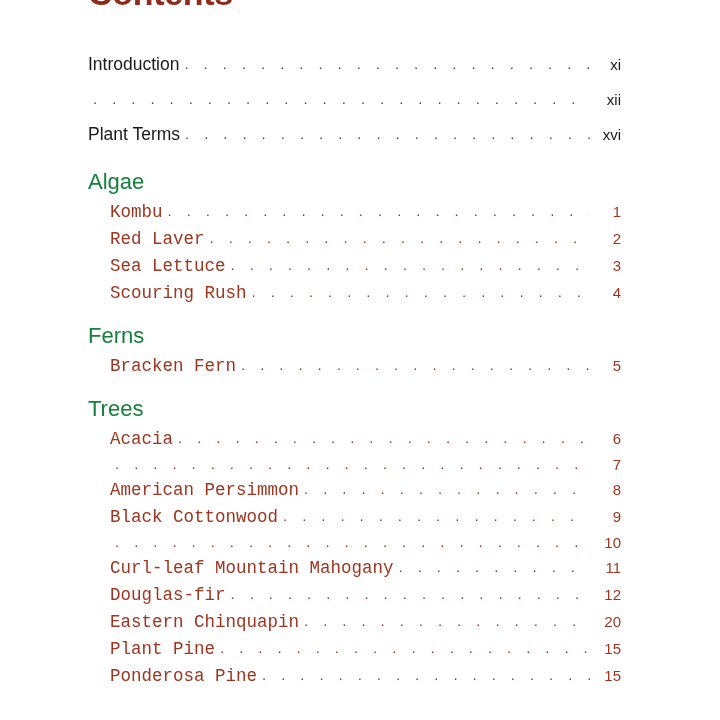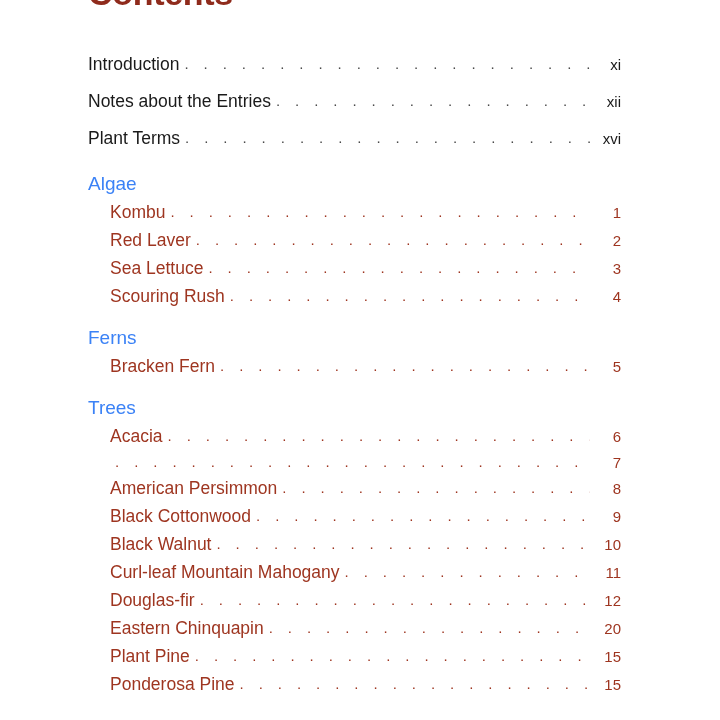--- a/index.html
+++ b/index.html
@@ -57,56 +57,55 @@
     letter-spacing: 5.4px;
     position: relative;
     top: -1px;
   }
   .pagenum {
     flex: 0 0 auto;
     text-align: right;
     font-size: 15px;
   }
   .group-head {
-    font-size: 19px;
-    color: #3b82f6;
+    font-size: 22px;
+    color: #15803d;
     margin-top: 20px;
     margin-bottom: 7px;
   }
   .group-head.first { margin-top: 24px; }
   .item {
     display: flex;
     align-items: baseline;
     font-size: 17.5px;
     color: #9e3520;
     margin-left: 22px;
     margin-bottom: 7px;
     white-space: nowrap;
   }
-  .item .label { flex: 0 0 auto; }
+  .item .label { flex: 0 0 auto; font-family: Liberation Mono, monospace; }
   .item .leader { color: #9e3520; }
   .item .pagenum { color: #9e3520; min-width: 26px; }
   .front-entry .pagenum { min-width: 26px; }
 </style>
 </head>
 <body>
 
 <div class="page">
 
   <h1 class="toc-title">Contents</h1>
 
   <div class="entries">
 
     <div class="front-entry">
       <span class="label">Introduction</span>
       <span class="leader">. . . . . . . . . . . . . . . . . . . . . . . . . . . . . . . . . . . . . . . . . . . . . . . . . . . . . . . . . . . . . . . . . .</span>
       <span class="pagenum">xi</span>
     </div>
     <div class="front-entry">
-      <span class="label">Notes about the Entries</span>
       <span class="leader">. . . . . . . . . . . . . . . . . . . . . . . . . . . . . . . . . . . . . . . . . . . . . . . . . . . . . . . . . . . . . . . . . .</span>
       <span class="pagenum">xii</span>
     </div>
     <div class="front-entry">
       <span class="label">Plant Terms</span>
       <span class="leader">. . . . . . . . . . . . . . . . . . . . . . . . . . . . . . . . . . . . . . . . . . . . . . . . . . . . . . . . . . . . . . . . . .</span>
       <span class="pagenum">xvi</span>
     </div>
 
     <div class="group-head first">Algae</div>
@@ -153,21 +152,20 @@
       <span class="label">American Persimmon</span>
       <span class="leader">. . . . . . . . . . . . . . . . . . . . . . . . . . . . . . . . . . . . . . . . . . . . . . . . . . . . . . . . . . . . . . . . . .</span>
       <span class="pagenum">8</span>
     </div>
     <div class="item">
       <span class="label">Black Cottonwood</span>
       <span class="leader">. . . . . . . . . . . . . . . . . . . . . . . . . . . . . . . . . . . . . . . . . . . . . . . . . . . . . . . . . . . . . . . . . .</span>
       <span class="pagenum">9</span>
     </div>
     <div class="item">
-      <span class="label">Black Walnut</span>
       <span class="leader">. . . . . . . . . . . . . . . . . . . . . . . . . . . . . . . . . . . . . . . . . . . . . . . . . . . . . . . . . . . . . . . . . .</span>
       <span class="pagenum">10</span>
     </div>
     <div class="item">
       <span class="label">Curl-leaf Mountain Mahogany</span>
       <span class="leader">. . . . . . . . . . . . . . . . . . . . . . . . . . . . . . . . . . . . . . . . . . . . . . . . . . . . . . . . . . . . . . . . . .</span>
       <span class="pagenum">11</span>
     </div>
     <div class="item">
       <span class="label">Douglas-fir</span>

